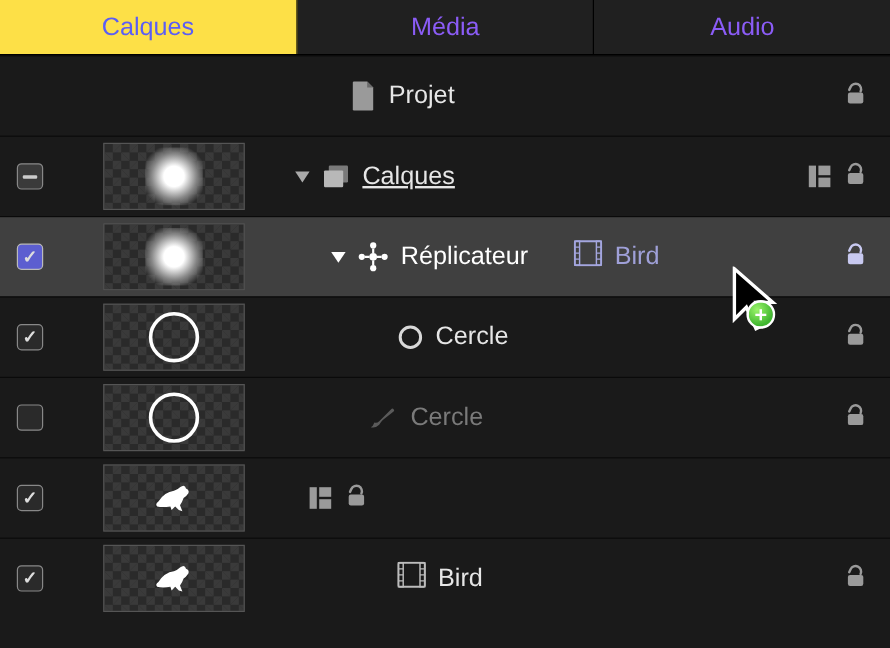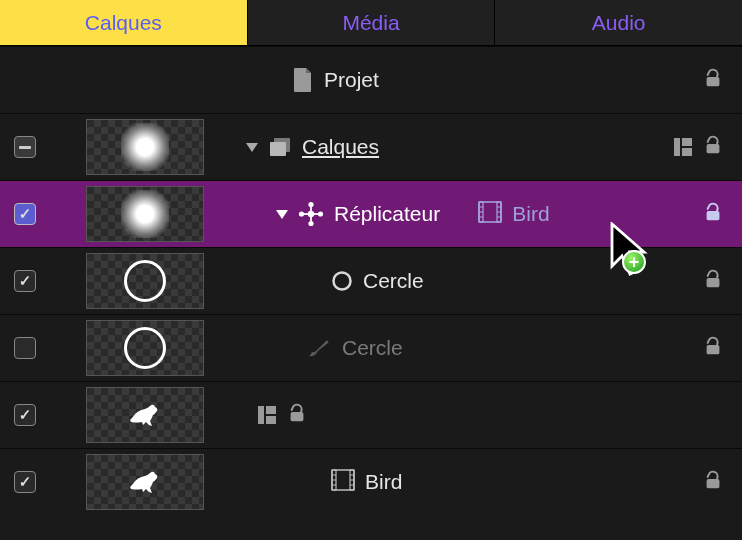--- a/index.html
+++ b/index.html
@@ -34,21 +34,21 @@
       color: #5b5ef5;
     }
     .row {
       display: flex;
       align-items: center;
       height: 67px;
       border-top: 1px solid #0a0a0a;
       position: relative;
       gap: 28px;
     }
-    .row.selected { background: #701a75; }
+    .row.selected { background: #404040; }
     .row .cb-col {
       width: 50px;
       display: flex;
       align-items: center;
       justify-content: center;
     }
     .checkbox {
       width: 22px;
       height: 22px;
       border: 1.5px solid #888;

